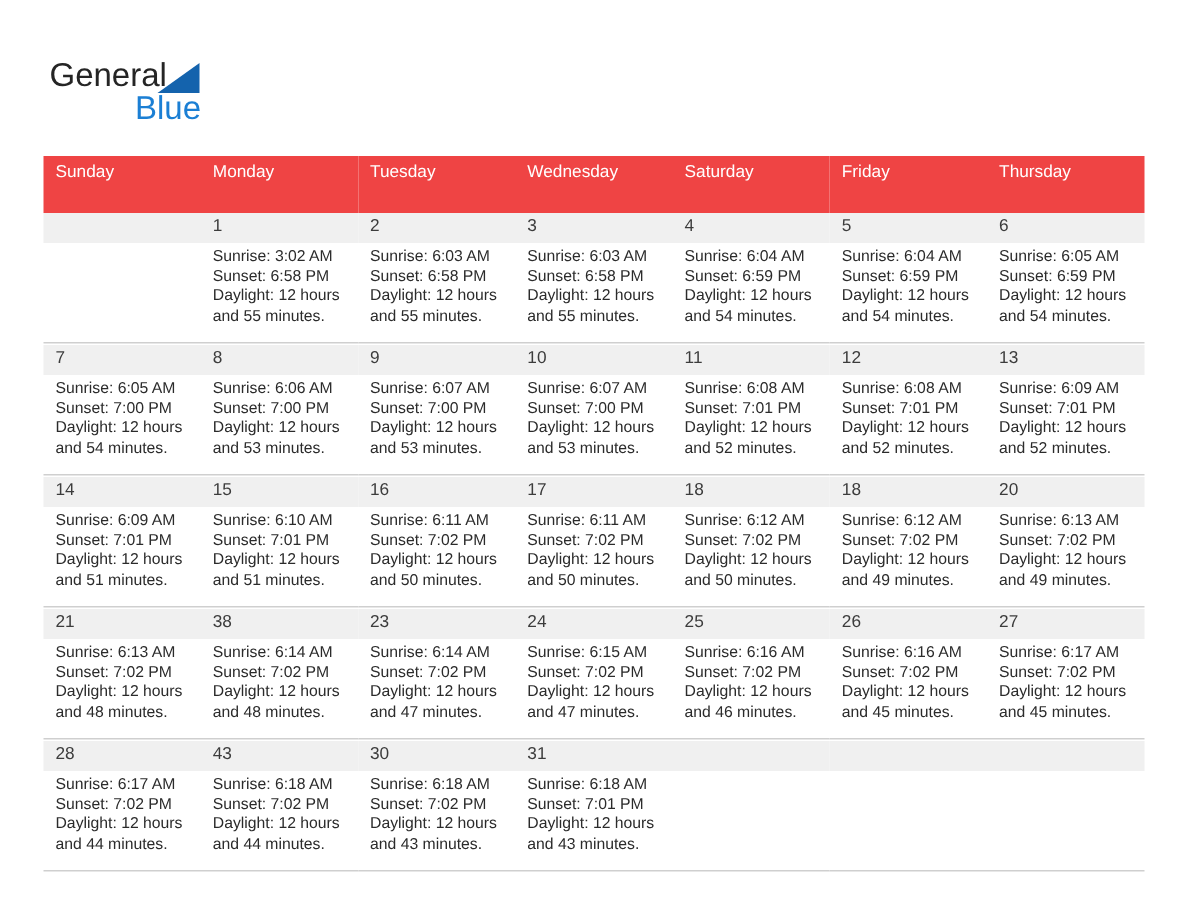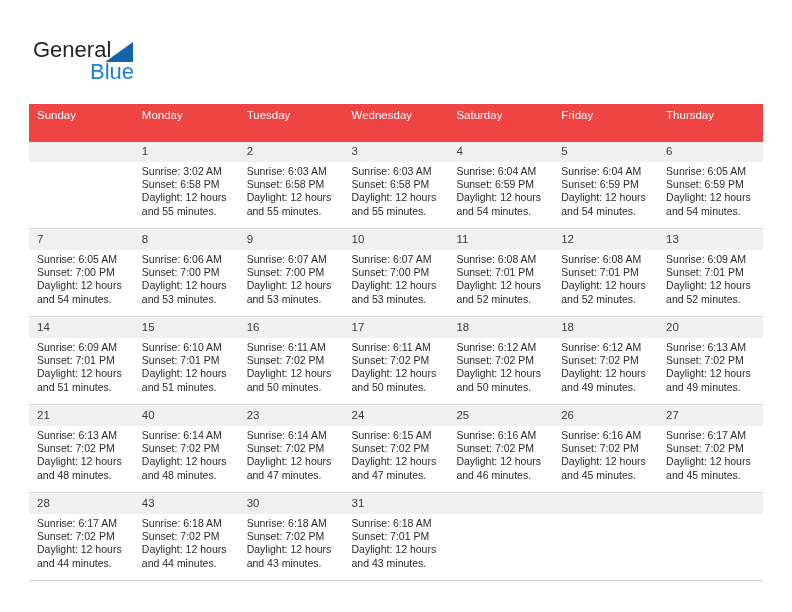--- a/index.html
+++ b/index.html
@@ -387,21 +387,21 @@
           <td>
             <div class="daynum shaded">21</div>
             <div class="lines">
               <div>Sunrise: 6:13 AM</div>
               <div>Sunset: 7:02 PM</div>
               <div>Daylight: 12 hours</div>
               <div>and 48 minutes.</div>
             </div>
           </td>
           <td>
-            <div class="daynum shaded">40</div>
+            <div class="daynum shaded">38</div>
             <div class="lines">
               <div>Sunrise: 6:14 AM</div>
               <div>Sunset: 7:02 PM</div>
               <div>Daylight: 12 hours</div>
               <div>and 48 minutes.</div>
             </div>
           </td>
           <td>
             <div class="daynum shaded">23</div>
             <div class="lines">

